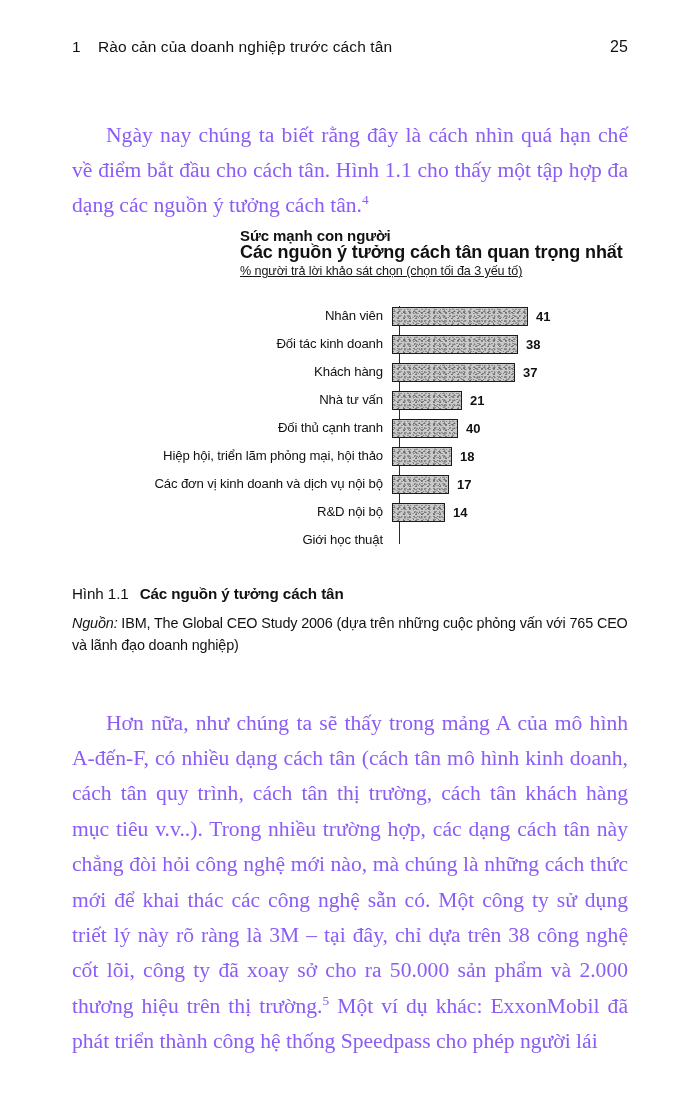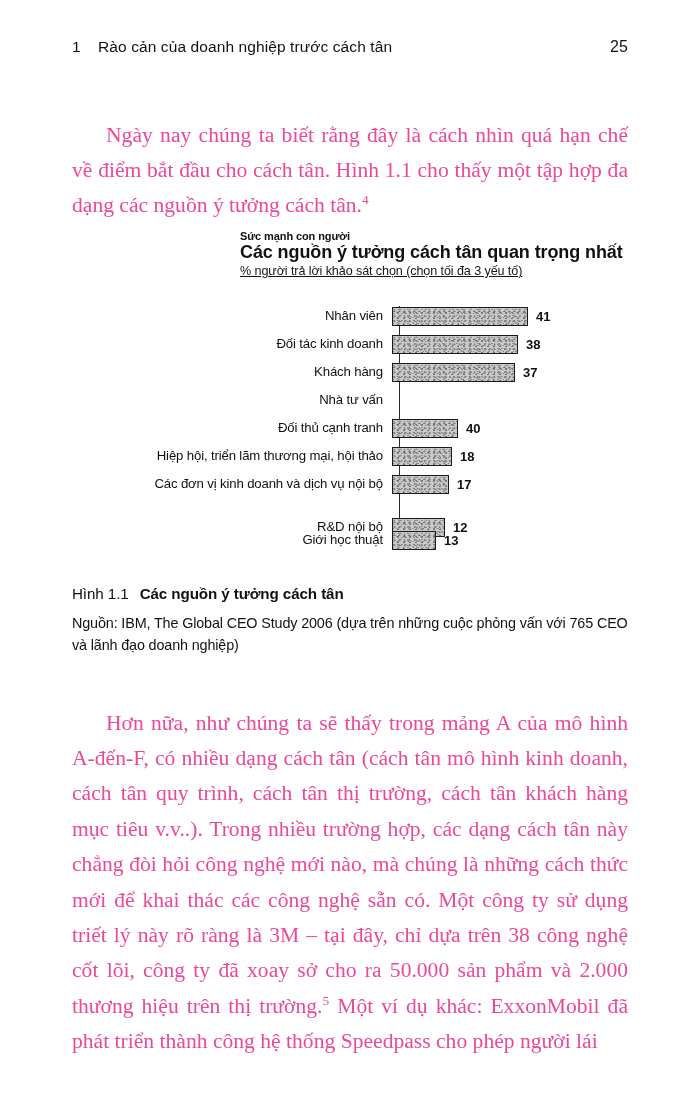--- a/index.html
+++ b/index.html
@@ -53,21 +53,21 @@
   .para {
     position: absolute;
     left: 72px;
     width: 556px;
     font-size: 21.6px;
     line-height: 35.4px;
     text-align: justify;
     text-justify: inter-word;
     text-indent: 34px;
     hyphens: none;
-    color: #ec4899;
+    color: #8b5cf6;
   }
   .para.p1 { top: 96px; }
   .para.p2 { top: 684px; }
 
   .para sup {
     font-size: .62em;
     vertical-align: super;
     line-height: 0;
   }
 
@@ -82,21 +82,21 @@
 
   .chart-titles {
     position: absolute;
     left: 168px;
     top: 0px;
     width: 388px;
     font-family: "Liberation Sans", "DejaVu Sans", sans-serif;
     color: #111;
   }
   .chart-title {
-    font-size: 11px;
+    font-size: 15px;
     font-weight: bold;
     line-height: 16px;
     letter-spacing: -.1px;
   }
   .chart-subtitle {
     font-size: 18px;
     font-weight: bold;
     line-height: 17px;
     letter-spacing: -.1px;
   }
@@ -200,20 +200,21 @@
     margin-left: 11px;
   }
   .source {
     margin-top: 8px;
     font-size: 14.4px;
     line-height: 21.5px;
     letter-spacing: -.15px;
     color: #121212;
   }
   .source-label {
+    font-style: italic;
   }
 </style>
 </head>
 <body>
 
 <div class="page">
 
   <div class="running-head">
     <span class="rh-num">1</span>
     <span class="rh-title">Rào cản của doanh nghiệp trước cách tân</span>
@@ -252,60 +253,60 @@
       <div class="row" style="top:56px">
         <div class="row-label">Khách hàng</div>
         <div class="bar-wrap">
           <div class="bar" style="width:123px"></div>
           <div class="bar-value">37</div>
         </div>
       </div>
 
       <div class="row" style="top:84px">
         <div class="row-label">Nhà tư vấn</div>
+        <div class="bar-wrap">
+          <div class="bar" style="width:70px"></div>
+          <div class="bar-value">21</div>
+        </div>
       </div>
 
       <div class="row" style="top:112px">
         <div class="row-label">Đối thủ cạnh tranh</div>
         <div class="bar-wrap">
           <div class="bar" style="width:66px"></div>
           <div class="bar-value">40</div>
         </div>
       </div>
 
       <div class="row" style="top:140px">
-        <div class="row-label">Hiệp hội, triển lãm thương mại, hội thảo</div>
+        <div class="row-label">Hiệp hội, triển lãm phỏng mại, hội thảo</div>
         <div class="bar-wrap">
           <div class="bar" style="width:60px"></div>
           <div class="bar-value">18</div>
         </div>
       </div>
 
       <div class="row" style="top:168px">
         <div class="row-label">Các đơn vị kinh doanh và dịch vụ nội bộ</div>
         <div class="bar-wrap">
           <div class="bar" style="width:57px"></div>
           <div class="bar-value">17</div>
         </div>
       </div>
 
-      <div class="row" style="top:211px">
+      <div class="row" style="top:196px">
         <div class="row-label">R&amp;D nội bộ</div>
         <div class="bar-wrap">
           <div class="bar" style="width:53px"></div>
-          <div class="bar-value">12</div>
+          <div class="bar-value">14</div>
         </div>
       </div>
 
       <div class="row" style="top:224px">
         <div class="row-label">Giới học thuật</div>
-        <div class="bar-wrap">
-          <div class="bar" style="width:44px"></div>
-          <div class="bar-value">13</div>
-        </div>
       </div>
     </div>
   </div>
 
   <div class="caption">
     <div class="caption-line">
       <span class="caption-figno">Hình 1.1</span><span class="caption-title">Các nguồn ý tưởng cách tân</span>
     </div>
     <div class="source">
       <span class="source-label">Nguồn:</span><span> IBM, The Global CEO Study 2006 (dựa trên những cuộc phỏng vấn với 765 CEO và lãnh đạo doanh nghiệp)</span>

